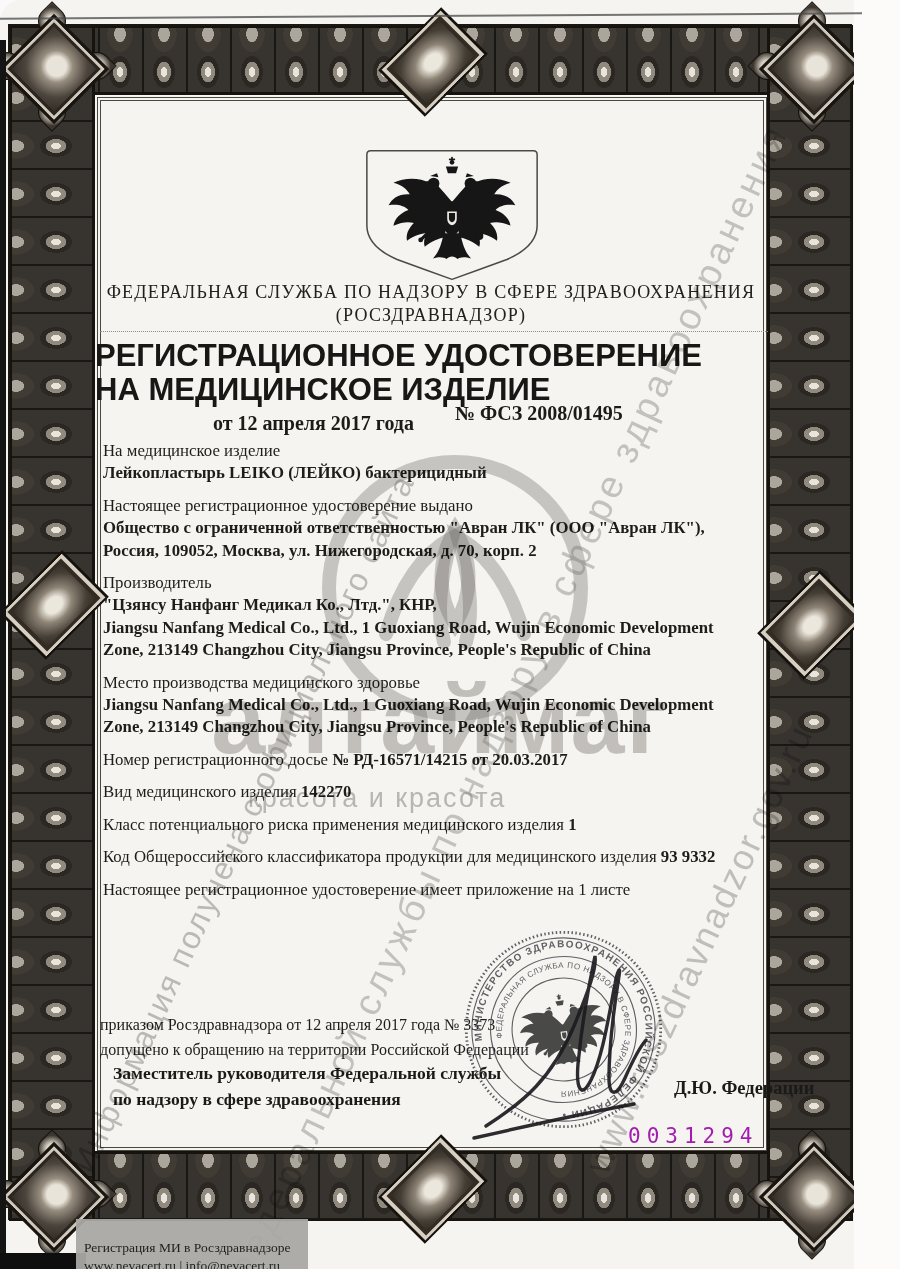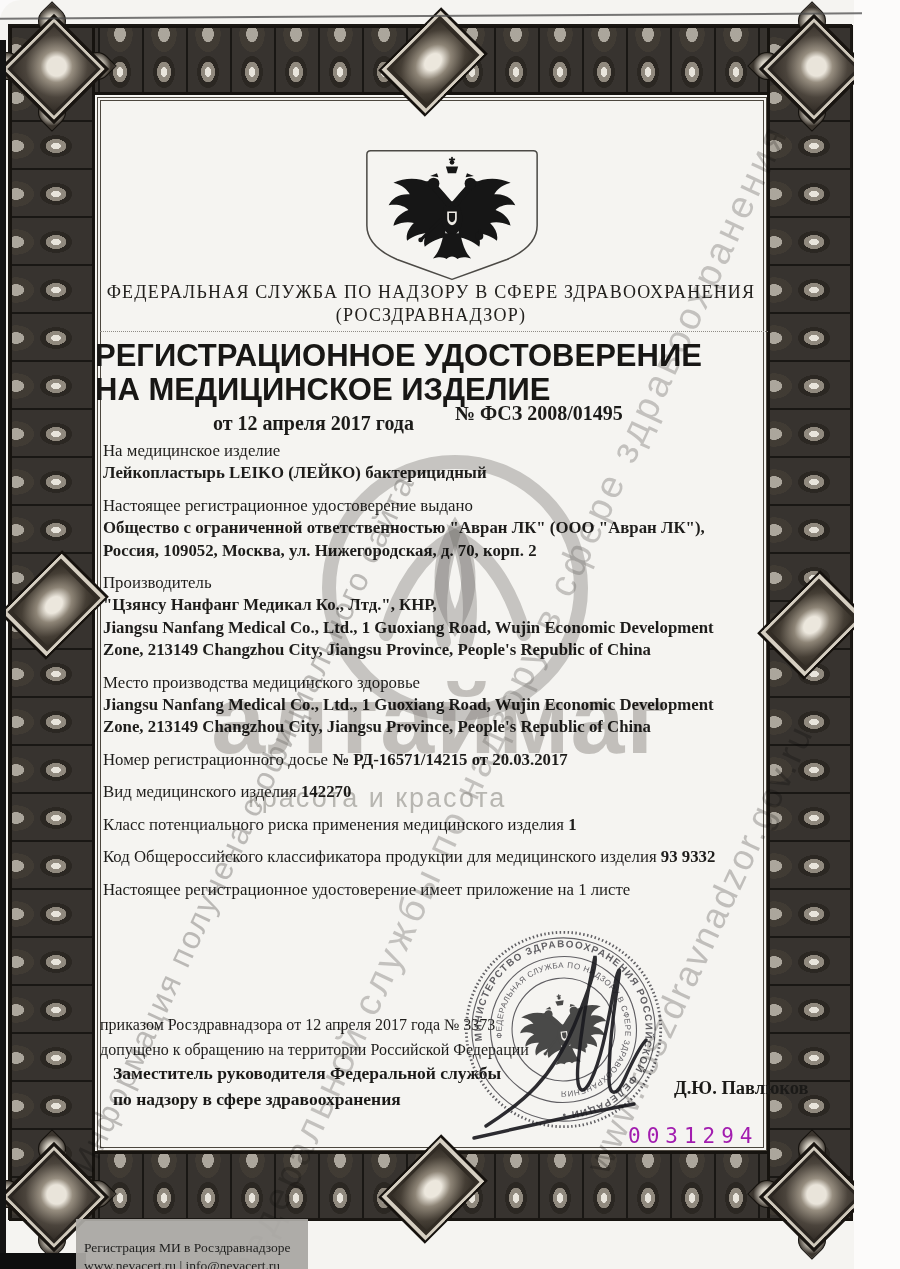--- a/index.html
+++ b/index.html
@@ -214,21 +214,21 @@
     </div>
 
   <div class="order-block">
     <div>приказом Росздравнадзора от 12 апреля 2017 года № 3373</div>
     <div>допущено к обращению на территории Российской Федерации</div>
   </div>
   <div class="signer-title">
     <div>Заместитель руководителя Федеральной службы</div>
     <div>по надзору в сфере здравоохранения</div>
   </div>
-  <div class="signer-name">Д.Ю. Павлюков</div>
+  <div class="signer-name">Д.Ю. Федерации</div>
   <div class="serial">0031294</div>
 
   <svg class="stamp" width="215" height="215" viewBox="0 0 230 230">
     <g fill="none" stroke="#47464b">
       <circle cx="115" cy="115" r="104" stroke-width="3" stroke-dasharray="1.6 2.6"></circle>
       <circle cx="115" cy="115" r="98" stroke-width="1.2"></circle>
       <circle cx="115" cy="115" r="78" stroke-width="1.2"></circle>
       <circle cx="115" cy="115" r="55" stroke-width="1.2"></circle>
     </g>
     <defs>

